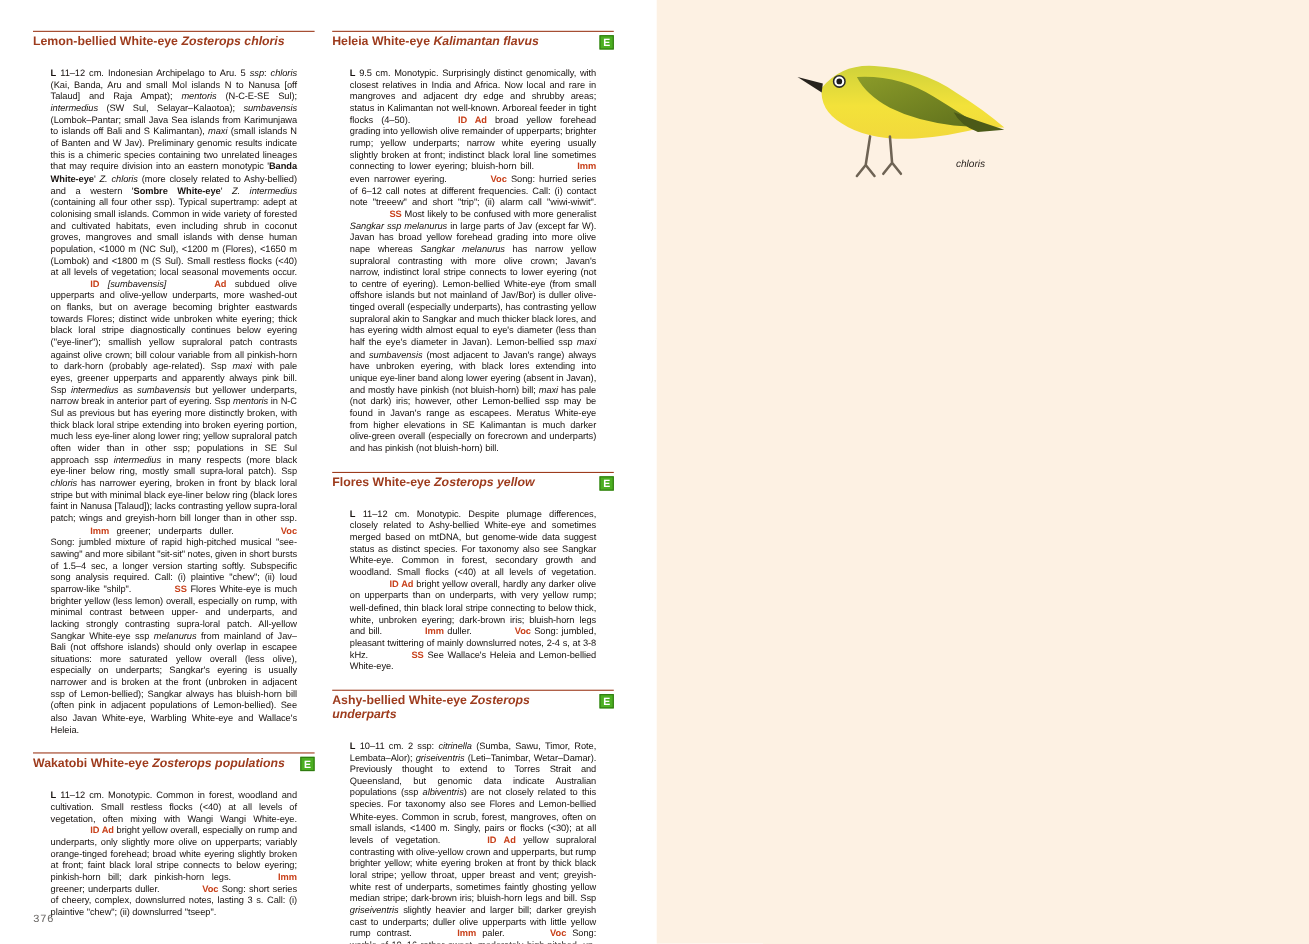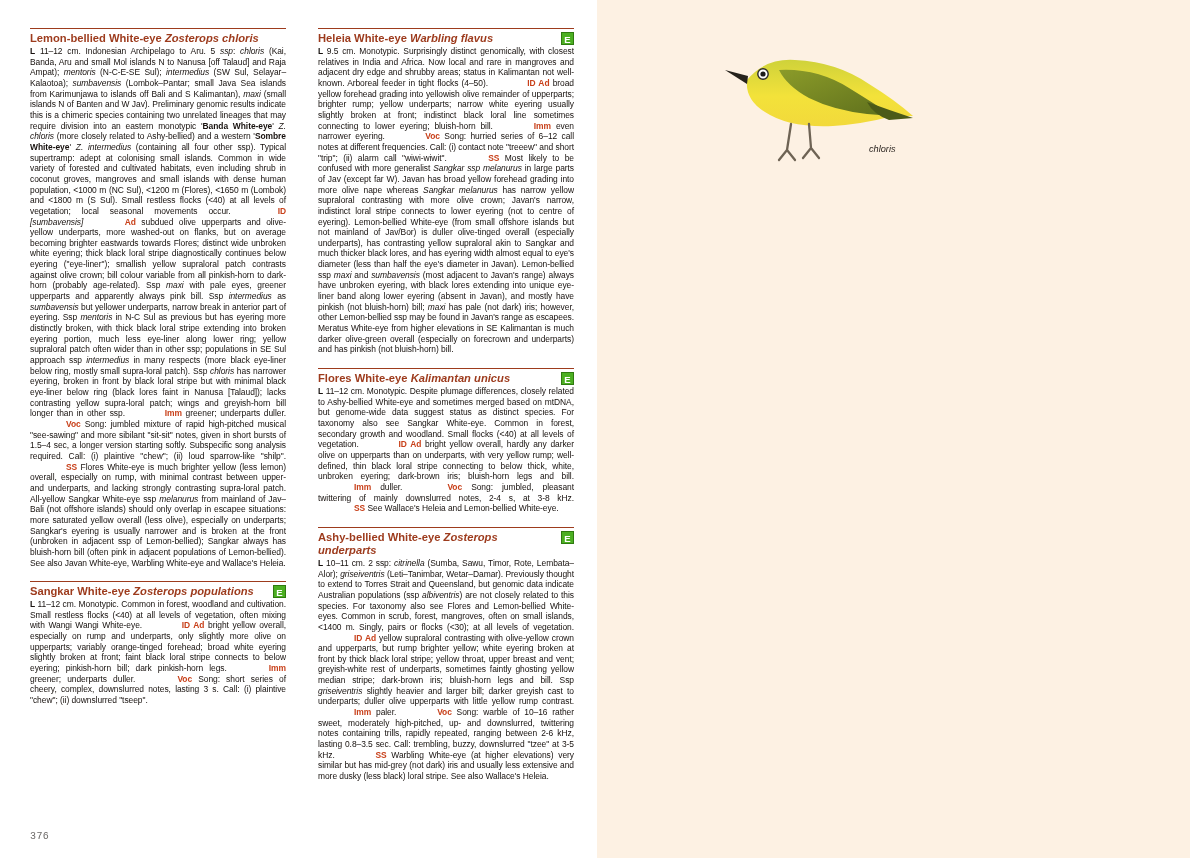--- a/index.html
+++ b/index.html
@@ -23,21 +23,21 @@
   .page-left {
     position: relative;
     width: 597px;
     height: 858px;
     background: #ffffff;
     box-sizing: border-box;
     padding: 28px 18px 0 30px;
   }
   .columns {
     display: flex;
-    gap: 32px;
+    gap: 16px;
     height: 760px;
   }
   .col {
     width: 256px;
     position: relative;
   }
   .species {
     margin-bottom: 13px;
     position: relative;
   }
@@ -72,21 +72,21 @@
     line-height: 13px;
     text-align: center;
     box-sizing: border-box;
   }
   .body-txt {
     font-size: 8.45px;
     line-height: 10.65px;
     color: #17110e;
     text-align: justify;
     letter-spacing: -0.05px;
-    margin: 0;
+    margin: 16px;
   }
   .body-txt i { font-style: italic; }
   .lab {
     color: #c8401a;
     font-weight: bold;
     padding-left: 36px;
   }
   .bld { font-weight: bold; color: #17110e; }
   .page-num {
     position: absolute;
@@ -129,46 +129,46 @@
           <div class="sp-head">
             <span>Lemon-bellied White-eye</span>
             <span class="sci">Zosterops chloris</span>
           </div>
           <p class="body-txt"><span class="bld">L</span> 11–12 cm. Indonesian Archipelago to Aru. 5 <i>ssp</i>: <i>chloris</i> (Kai, Banda, Aru and small Mol islands N to Nanusa [off Talaud] and Raja Ampat); <i>mentoris</i> (N-C-E-SE Sul); <i>intermedius</i> (SW Sul, Selayar–Kalaotoa); <i>sumbavensis</i> (Lombok–Pantar; small Java Sea islands from Karimunjawa to islands off Bali and S Kalimantan), <i>maxi</i> (small islands N of Banten and W Jav). Preliminary genomic results indicate this is a chimeric species containing two unrelated lineages that may require division into an eastern monotypic '<span class="bld">Banda White-eye</span>' <i>Z. chloris</i> (more closely related to Ashy-bellied) and a western '<span class="bld">Sombre White-eye</span>' <i>Z. intermedius</i> (containing all four other ssp). Typical supertramp: adept at colonising small islands. Common in wide variety of forested and cultivated habitats, even including shrub in coconut groves, mangroves and small islands with dense human population, &lt;1000 m (NC Sul), &lt;1200 m (Flores), &lt;1650 m (Lombok) and &lt;1800 m (S Sul). Small restless flocks (&lt;40) at all levels of vegetation; local seasonal movements occur. <span class="lab">ID</span> <i>[sumbavensis]</i> <span class="lab">Ad</span> subdued olive upperparts and olive-yellow underparts, more washed-out on flanks, but on average becoming brighter eastwards towards Flores; distinct wide unbroken white eyering; thick black loral stripe diagnostically continues below eyering ("eye-liner"); smallish yellow supraloral patch contrasts against olive crown; bill colour variable from all pinkish-horn to dark-horn (probably age-related). Ssp <i>maxi</i> with pale eyes, greener upperparts and apparently always pink bill. Ssp <i>intermedius</i> as <i>sumbavensis</i> but yellower underparts, narrow break in anterior part of eyering. Ssp <i>mentoris</i> in N-C Sul as previous but has eyering more distinctly broken, with thick black loral stripe extending into broken eyering portion, much less eye-liner along lower ring; yellow supraloral patch often wider than in other ssp; populations in SE Sul approach ssp <i>intermedius</i> in many respects (more black eye-liner below ring, mostly small supra-loral patch). Ssp <i>chloris</i> has narrower eyering, broken in front by black loral stripe but with minimal black eye-liner below ring (black lores faint in Nanusa [Talaud]); lacks contrasting yellow supra-loral patch; wings and greyish-horn bill longer than in other ssp. <span class="lab">Imm</span> greener; underparts duller. <span class="lab">Voc</span> Song: jumbled mixture of rapid high-pitched musical "see-sawing" and more sibilant "sit-sit" notes, given in short bursts of 1.5–4 sec, a longer version starting softly. Subspecific song analysis required. Call: (i) plaintive "chew"; (ii) loud sparrow-like "shilp". <span class="lab">SS</span> Flores White-eye is much brighter yellow (less lemon) overall, especially on rump, with minimal contrast between upper- and underparts, and lacking strongly contrasting supra-loral patch. All-yellow Sangkar White-eye ssp <i>melanurus</i> from mainland of Jav–Bali (not offshore islands) should only overlap in escapee situations: more saturated yellow overall (less olive), especially on underparts; Sangkar's eyering is usually narrower and is broken at the front (unbroken in adjacent ssp of Lemon-bellied); Sangkar always has bluish-horn bill (often pink in adjacent populations of Lemon-bellied). See also Javan White-eye, Warbling White-eye and Wallace's Heleia.</p>
         </div>
 
         <div class="species">
           <div class="rule"></div>
           <div class="sp-head">
-            <span>Sangkar White-eye</span>
+            <span>Wakatobi White-eye</span>
             <span class="sci">Zosterops populations</span>
             <span class="badge-e">E</span>
           </div>
           <p class="body-txt"><span class="bld">L</span> 11–12 cm. Monotypic. Common in forest, woodland and cultivation. Small restless flocks (&lt;40) at all levels of vegetation, often mixing with Wangi Wangi White-eye. <span class="lab">ID Ad</span> bright yellow overall, especially on rump and underparts, only slightly more olive on upperparts; variably orange-tinged forehead; broad white eyering slightly broken at front; faint black loral stripe connects to below eyering; pinkish-horn bill; dark pinkish-horn legs. <span class="lab">Imm</span> greener; underparts duller. <span class="lab">Voc</span> Song: short series of cheery, complex, downslurred notes, lasting 3 s. Call: (i) plaintive "chew"; (ii) downslurred "tseep".</p>
         </div>
 
       </div>
 
       <div class="col">
 
         <div class="species">
           <div class="rule"></div>
           <div class="sp-head">
             <span>Heleia White-eye</span>
-            <span class="sci">Warbling flavus</span>
+            <span class="sci">Kalimantan flavus</span>
             <span class="badge-e">E</span>
           </div>
           <p class="body-txt"><span class="bld">L</span> 9.5 cm. Monotypic. Surprisingly distinct genomically, with closest relatives in India and Africa. Now local and rare in mangroves and adjacent dry edge and shrubby areas; status in Kalimantan not well-known. Arboreal feeder in tight flocks (4–50). <span class="lab">ID Ad</span> broad yellow forehead grading into yellowish olive remainder of upperparts; brighter rump; yellow underparts; narrow white eyering usually slightly broken at front; indistinct black loral line sometimes connecting to lower eyering; bluish-horn bill. <span class="lab">Imm</span> even narrower eyering. <span class="lab">Voc</span> Song: hurried series of 6–12 call notes at different frequencies. Call: (i) contact note "treeew" and short "trip"; (ii) alarm call "wiwi-wiwit". <span class="lab">SS</span> Most likely to be confused with more generalist <i>Sangkar ssp melanurus</i> in large parts of Jav (except far W). Javan has broad yellow forehead grading into more olive nape whereas <i>Sangkar melanurus</i> has narrow yellow supraloral contrasting with more olive crown; Javan's narrow, indistinct loral stripe connects to lower eyering (not to centre of eyering). Lemon-bellied White-eye (from small offshore islands but not mainland of Jav/Bor) is duller olive-tinged overall (especially underparts), has contrasting yellow supraloral akin to Sangkar and much thicker black lores, and has eyering width almost equal to eye's diameter (less than half the eye's diameter in Javan). Lemon-bellied ssp <i>maxi</i> and <i>sumbavensis</i> (most adjacent to Javan's range) always have unbroken eyering, with black lores extending into unique eye-liner band along lower eyering (absent in Javan), and mostly have pinkish (not bluish-horn) bill; <i>maxi</i> has pale (not dark) iris; however, other Lemon-bellied ssp may be found in Javan's range as escapees. Meratus White-eye from higher elevations in SE Kalimantan is much darker olive-green overall (especially on forecrown and underparts) and has pinkish (not bluish-horn) bill.</p>
         </div>
 
         <div class="species">
           <div class="rule"></div>
           <div class="sp-head">
             <span>Flores White-eye</span>
-            <span class="sci">Kalimantan unicus</span>
+            <span class="sci">Zosterops yellow</span>
             <span class="badge-e">E</span>
           </div>
           <p class="body-txt"><span class="bld">L</span> 11–12 cm. Monotypic. Despite plumage differences, closely related to Ashy-bellied White-eye and sometimes merged based on mtDNA, but genome-wide data suggest status as distinct species. For taxonomy also see Sangkar White-eye. Common in forest, secondary growth and woodland. Small flocks (&lt;40) at all levels of vegetation. <span class="lab">ID Ad</span> bright yellow overall, hardly any darker olive on upperparts than on underparts, with very yellow rump; well-defined, thin black loral stripe connecting to below thick, white, unbroken eyering; dark-brown iris; bluish-horn legs and bill. <span class="lab">Imm</span> duller. <span class="lab">Voc</span> Song: jumbled, pleasant twittering of mainly downslurred notes, 2-4 s, at 3-8 kHz. <span class="lab">SS</span> See Wallace's Heleia and Lemon-bellied White-eye.</p>
         </div>
 
         <div class="species">
           <div class="rule"></div>
           <div class="sp-head">
             <span>Ashy-bellied White-eye</span>
             <span class="sci">Zosterops underparts</span>

